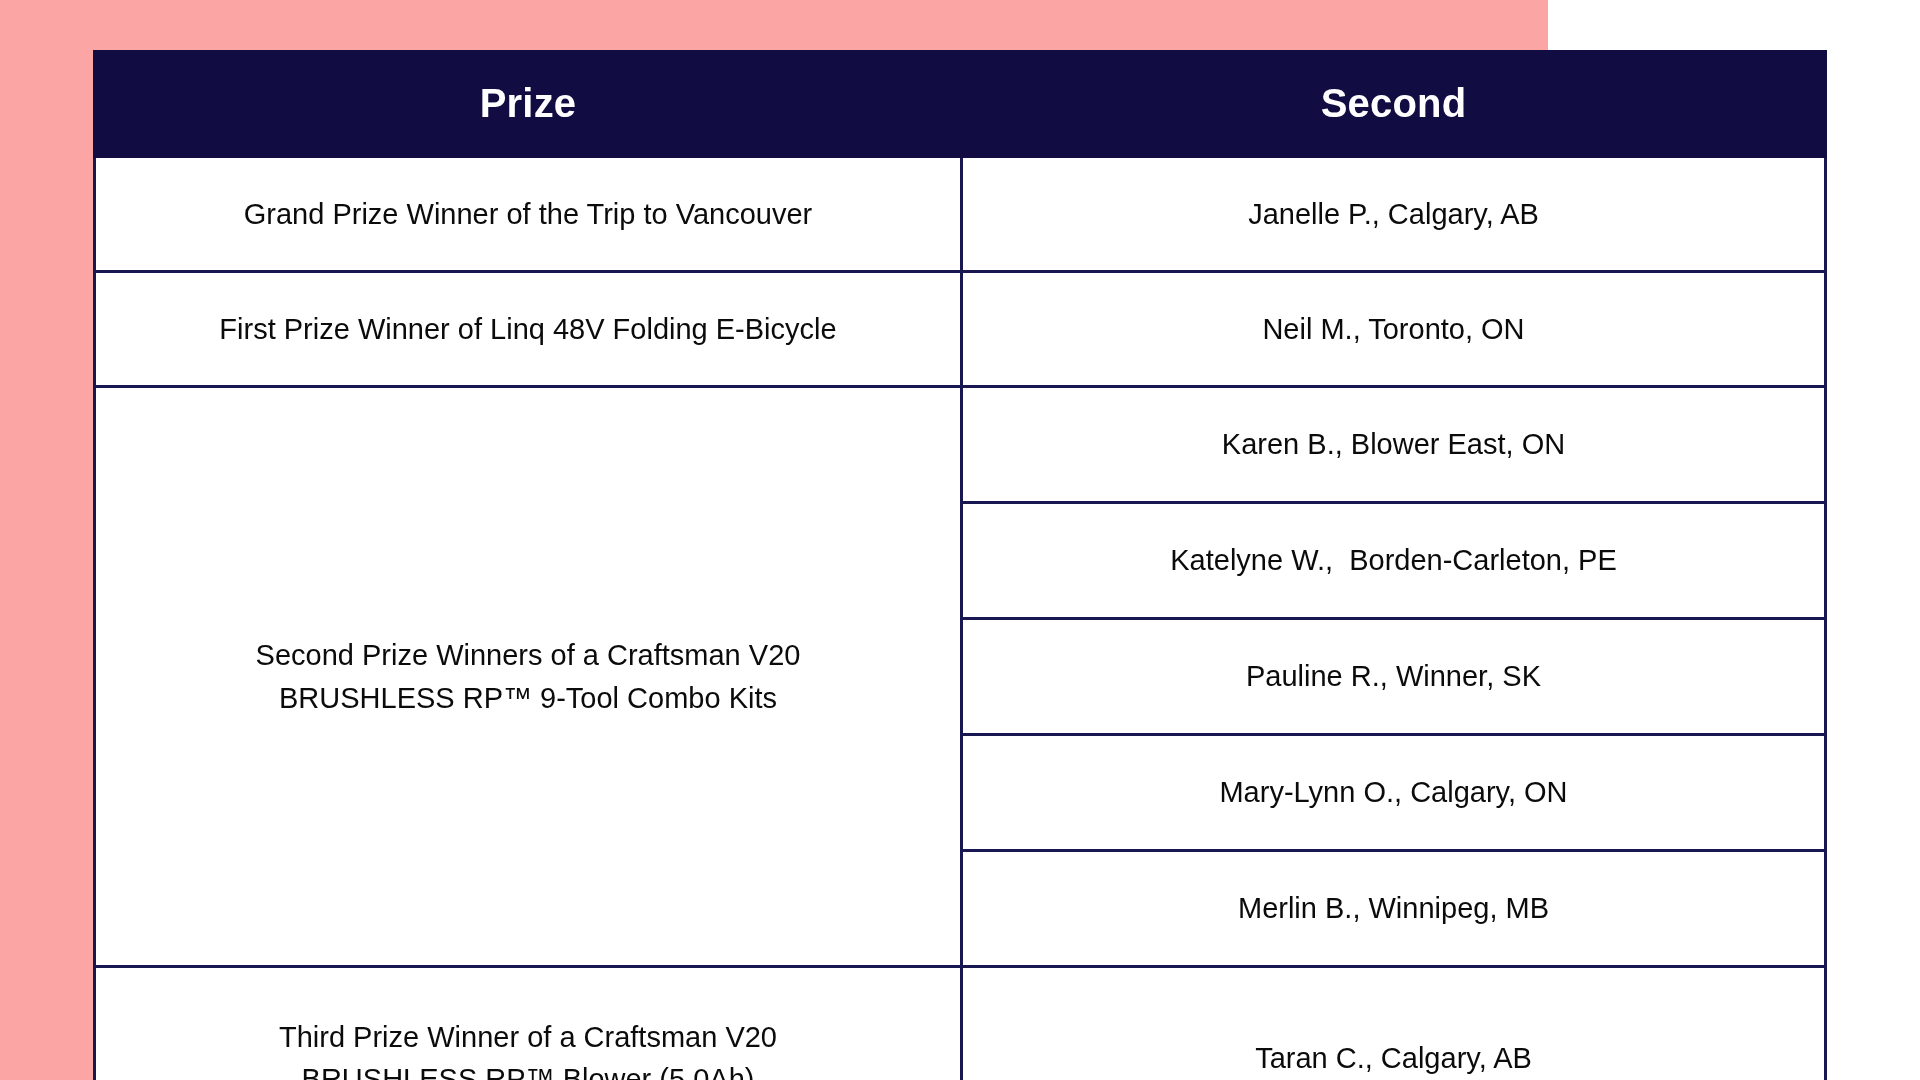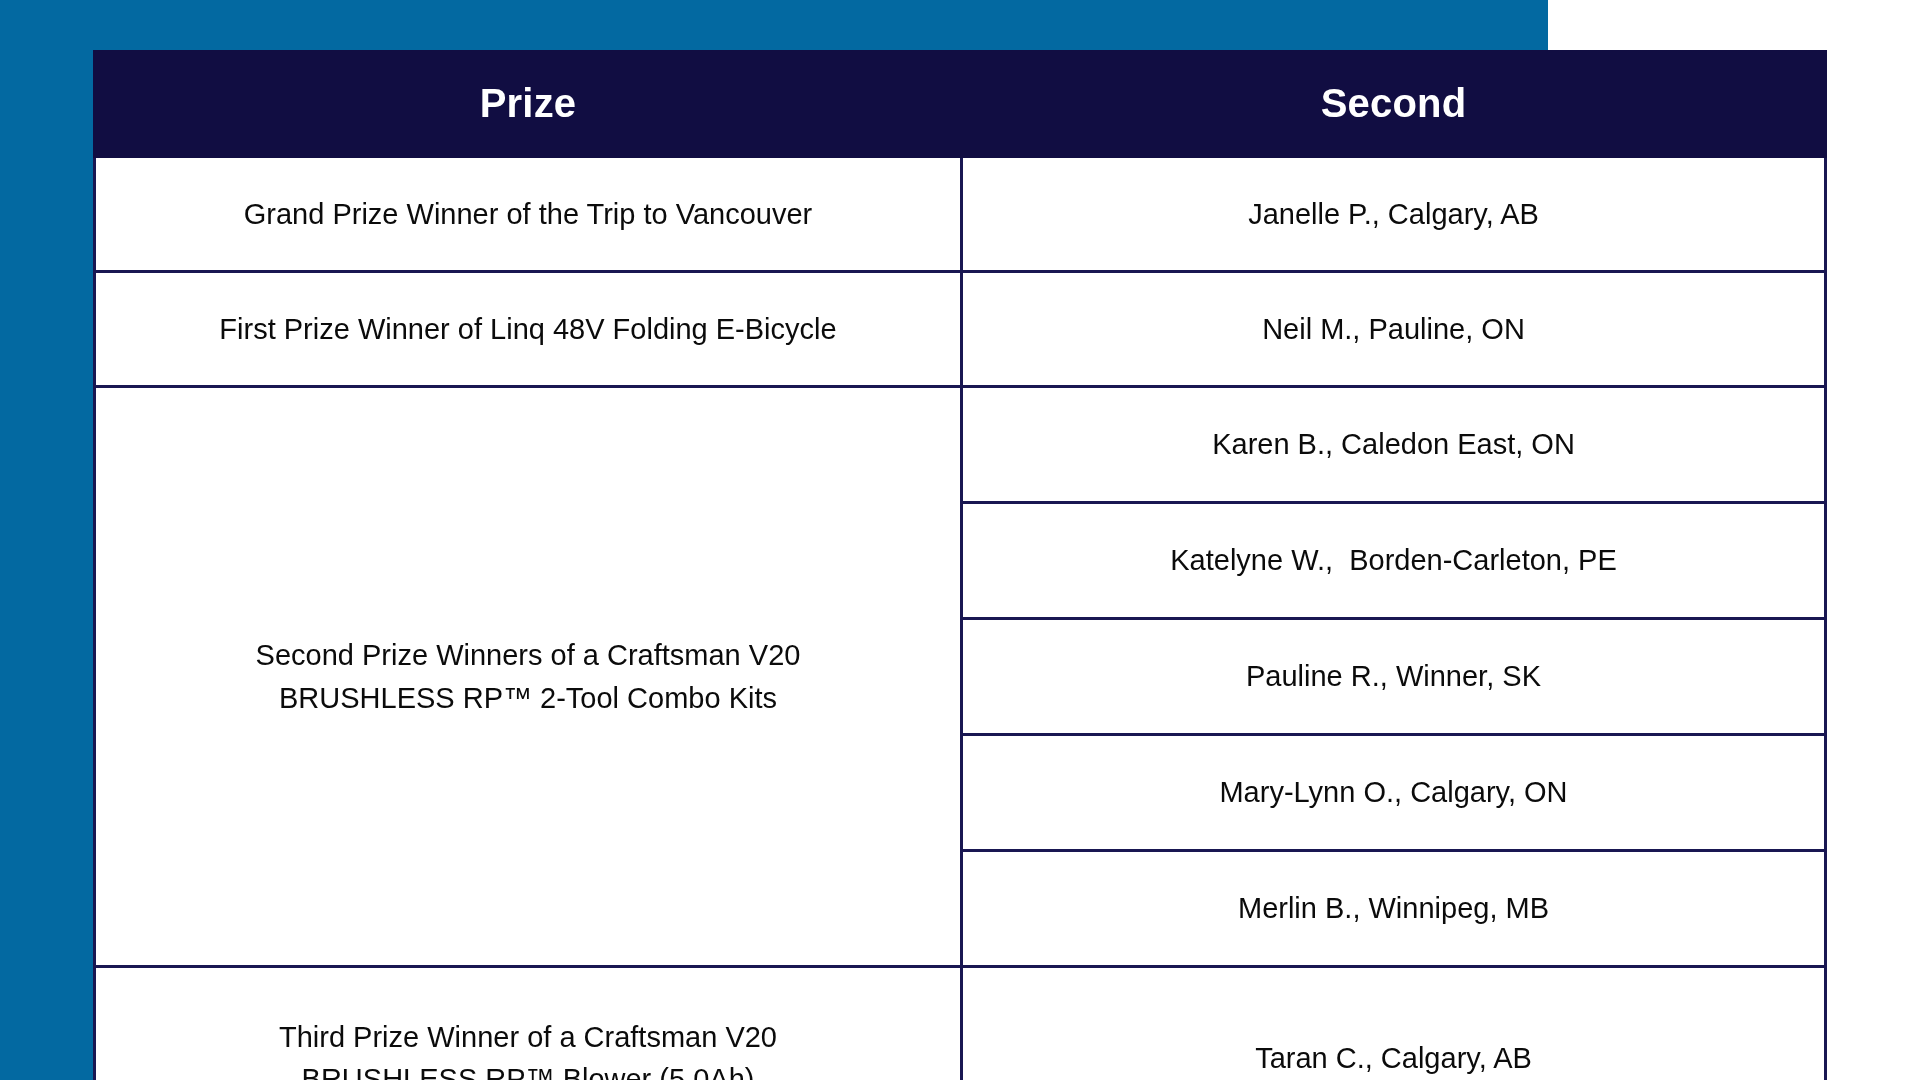--- a/index.html
+++ b/index.html
@@ -12,21 +12,21 @@
   }
   body {
     font-family: "Liberation Sans", sans-serif;
     -webkit-font-smoothing: antialiased;
   }
 
   .page {
     position: relative;
     width: 1548px;
     height: 1080px;
-    background: #0369a1;
+    background: #fca5a5;
   }
 
   .table-wrap {
     position: absolute;
     left: 93px;
     top: 50px;
     width: 1731px;
   }
 
   table.prize-table {
@@ -100,27 +100,27 @@
       </thead>
       <tbody>
 
         <tr class="row-grand">
           <td class="prize-cell">Grand Prize Winner of the Trip to Vancouver</td>
           <td class="winner-cell">Janelle P., Calgary, AB</td>
         </tr>
 
         <tr class="row-first">
           <td class="prize-cell">First Prize Winner of Linq 48V Folding E-Bicycle</td>
-          <td class="winner-cell">Neil M., Pauline, ON</td>
+          <td class="winner-cell">Neil M., Toronto, ON</td>
         </tr>
 
         <tr>
           <td class="prize-cell prize-merged" rowspan="5">Second Prize Winners of a Craftsman V20
-BRUSHLESS RP™ 2-Tool Combo Kits</td>
-          <td class="winner-cell">Karen B., Caledon East, ON</td>
+BRUSHLESS RP™ 9-Tool Combo Kits</td>
+          <td class="winner-cell">Karen B., Blower East, ON</td>
         </tr>
         <tr>
           <td class="winner-cell">Katelyne W.,  Borden-Carleton, PE</td>
         </tr>
         <tr>
           <td class="winner-cell">Pauline R., Winner, SK</td>
         </tr>
         <tr>
           <td class="winner-cell">Mary-Lynn O., Calgary, ON</td>
         </tr>

